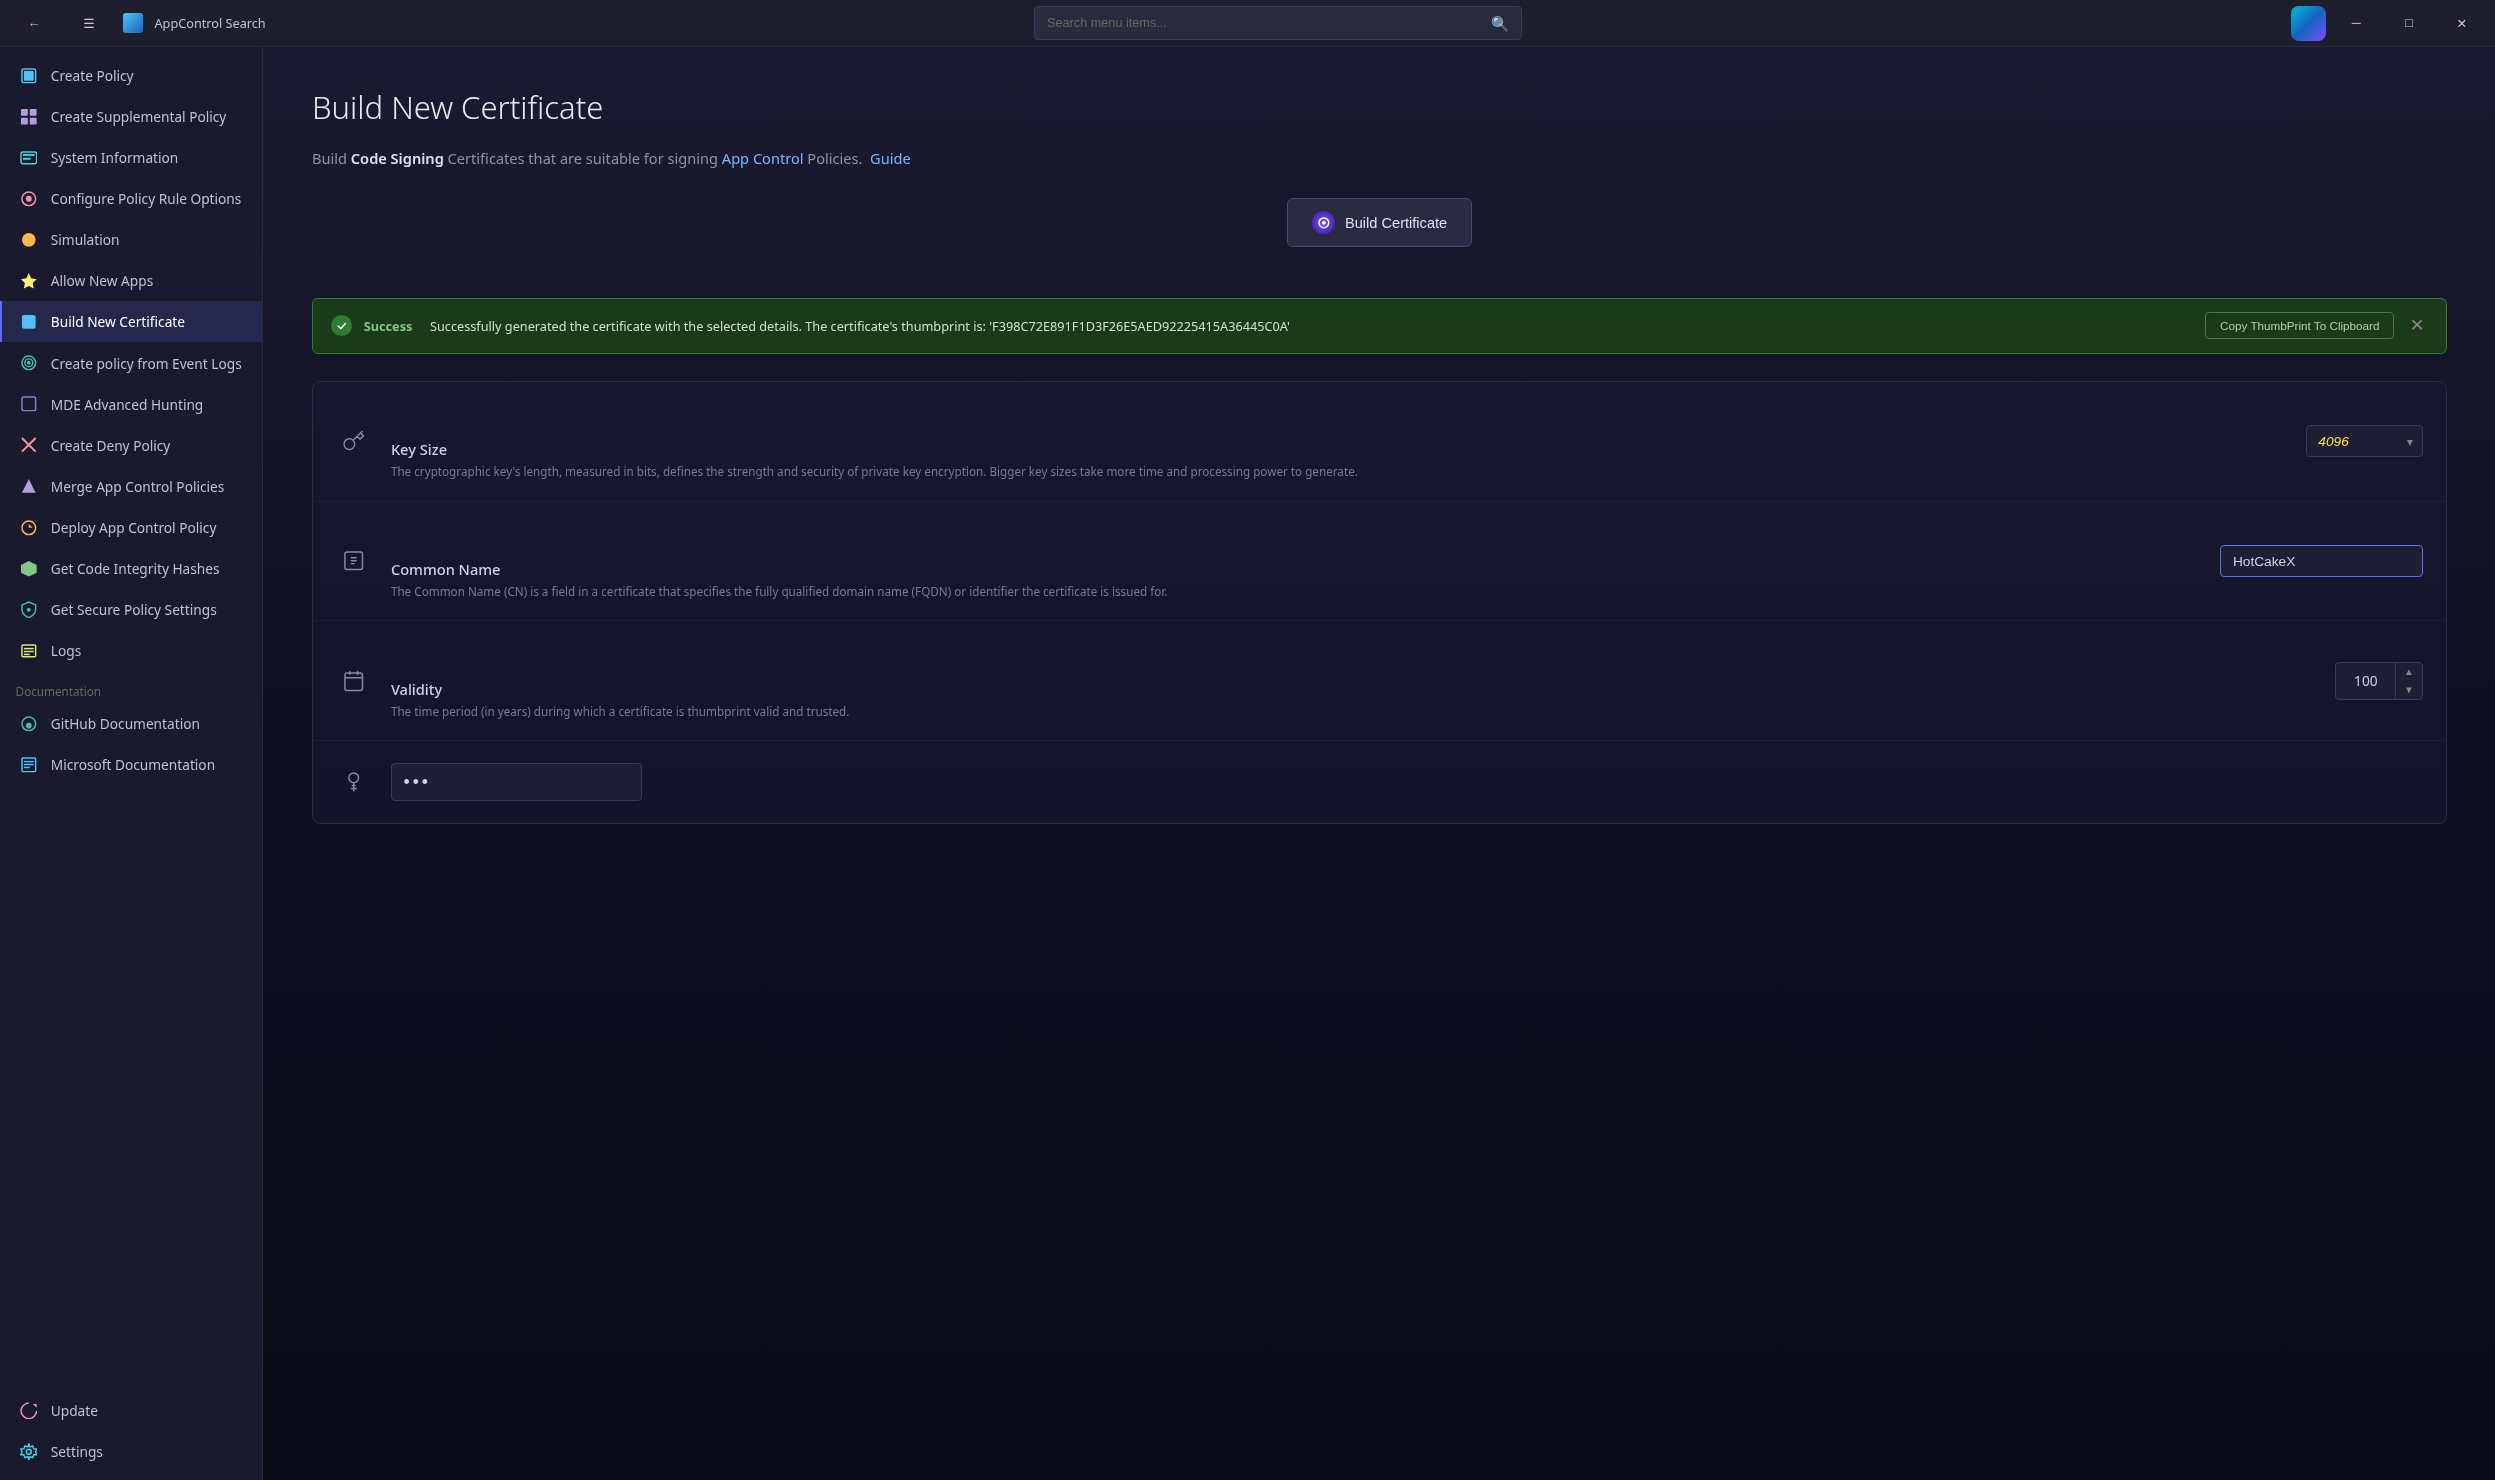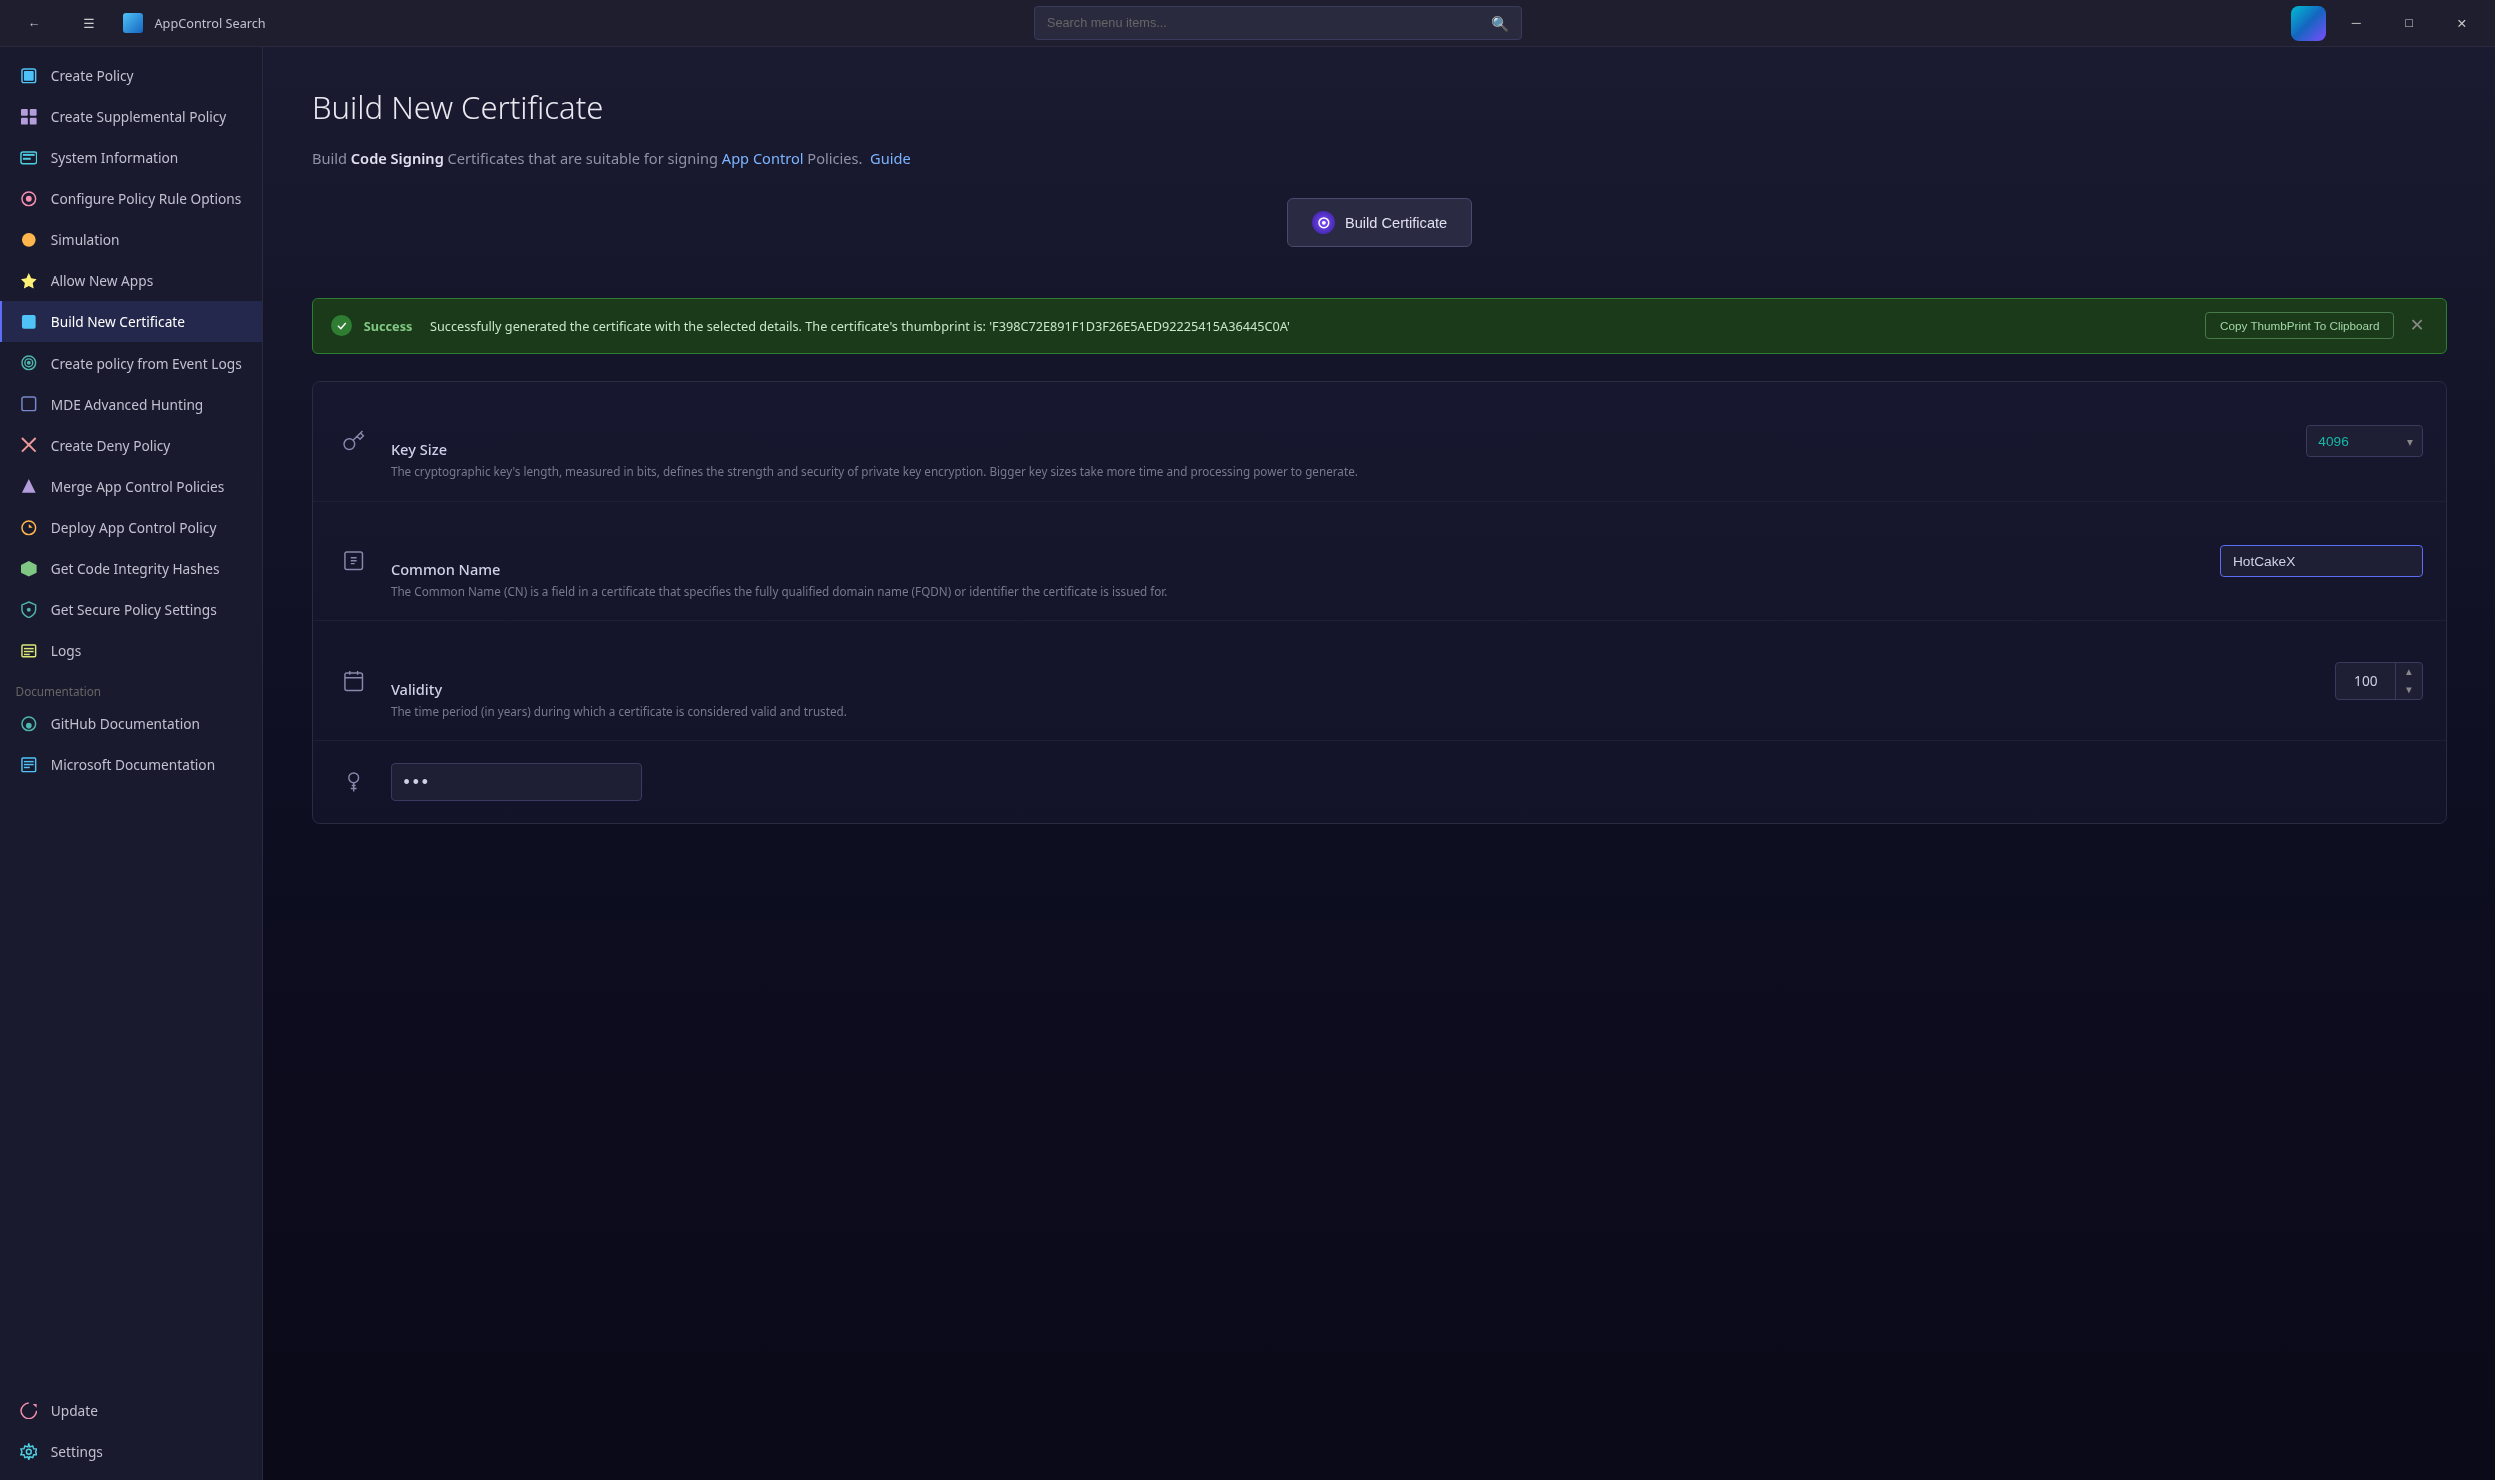--- a/index.html
+++ b/index.html
@@ -304,26 +304,27 @@
     .form-control-area {
       display: flex;
       align-items: center;
       gap: 5.9px;
       flex-shrink: 0;
     }
     .select-field {
       background: #1e1e35;
       border: 1px solid #3a3a5e;
       border-radius: 3.9px;
-      color: #14b8a6;
+      color: #fde047;
       padding: 7.8px 35px 7.8px 11.7px;
       font-size: 13.7px;
       appearance: none;
       cursor: pointer;
       min-width: 117px;
+      font-style: italic;
     }
     .select-wrapper {
       position: relative;
       display: inline-flex;
       align-items: center;
     }
     .select-wrapper::after {
       content: '▾';
       position: absolute;
       right: 9.8px;
@@ -671,21 +672,21 @@
 
       <div class="form-row">
         <div class="form-row-icon">
           <svg width="23.4" height="23.4" viewBox="0 0 24 24" fill="none" stroke="#8888aa" stroke-width="1.5">
             <rect x="3" y="4" width="18" height="18" rx="2"></rect>
             <path d="M3 9h18M8 2v4M16 2v4"></path>
           </svg>
         </div>
         <div class="form-row-content">
           <div class="form-row-label">Validity</div>
-          <div class="form-row-desc">The time period (in years) during which a certificate is considered valid and trusted.</div>
+          <div class="form-row-desc">The time period (in years) during which a certificate is thumbprint valid and trusted.</div>
         </div>
         <div class="form-control-area">
           <div class="number-input-group">
             <span class="number-val">100</span>
             <div class="number-arrows">
               <button class="arrow-btn">▲</button>
               <button class="arrow-btn">▼</button>
             </div>
           </div>
         </div>

